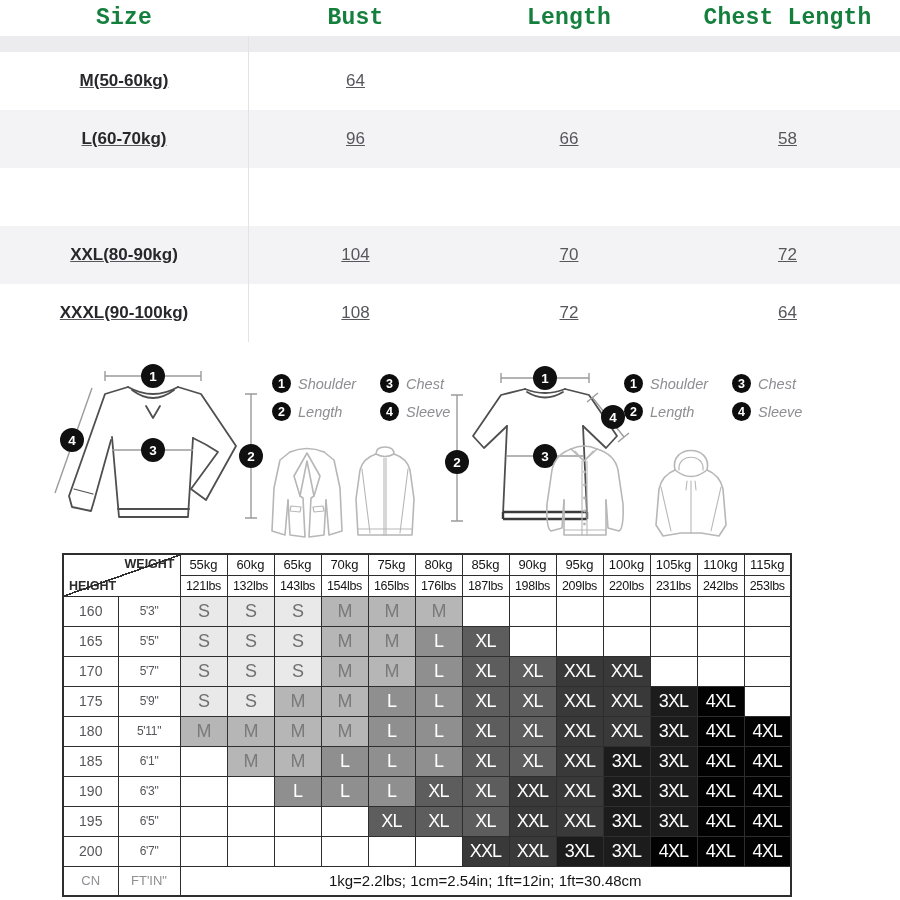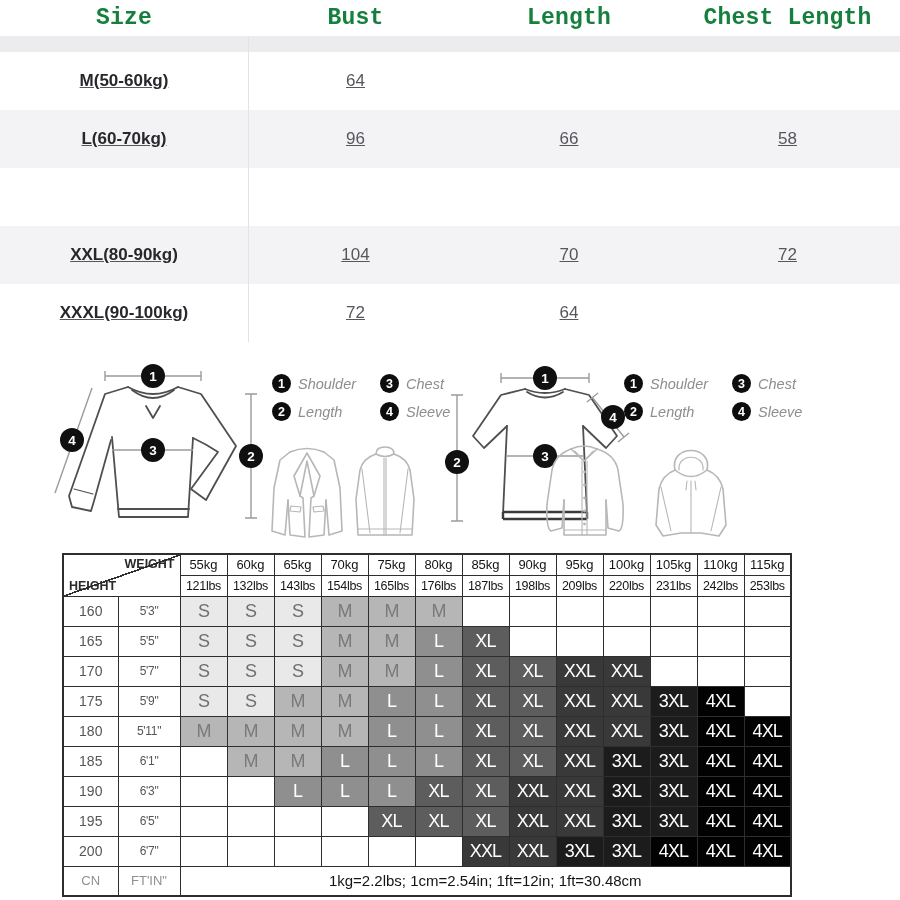--- a/index.html
+++ b/index.html
@@ -80,20 +80,21 @@
         <div class="st-row st-data">
         </div>
         <div class="st-row st-data alt">
           <div class="st-cell st-size">XXL(80-90kg)</div>
           <div class="st-cell">104</div>
           <div class="st-cell">70</div>
           <div class="st-cell">72</div>
         </div>
         <div class="st-row st-data">
           <div class="st-cell st-size">XXXL(90-100kg)</div>
+          <div class="st-cell">108</div>
           <div class="st-cell">72</div>
           <div class="st-cell">64</div>
         </div>
       </div>
     <div class="st-divider"></div>
   </div>
 
   <svg class="diagram" style="left:48px; top:360px;" width="220" height="188" viewBox="0 0 220 188">
     <g stroke="#4f4f4f" fill="none" stroke-width="1.8" stroke-linejoin="round" stroke-linecap="round">
       <path d="M 80 27 Q 105 41 130 27"></path>

